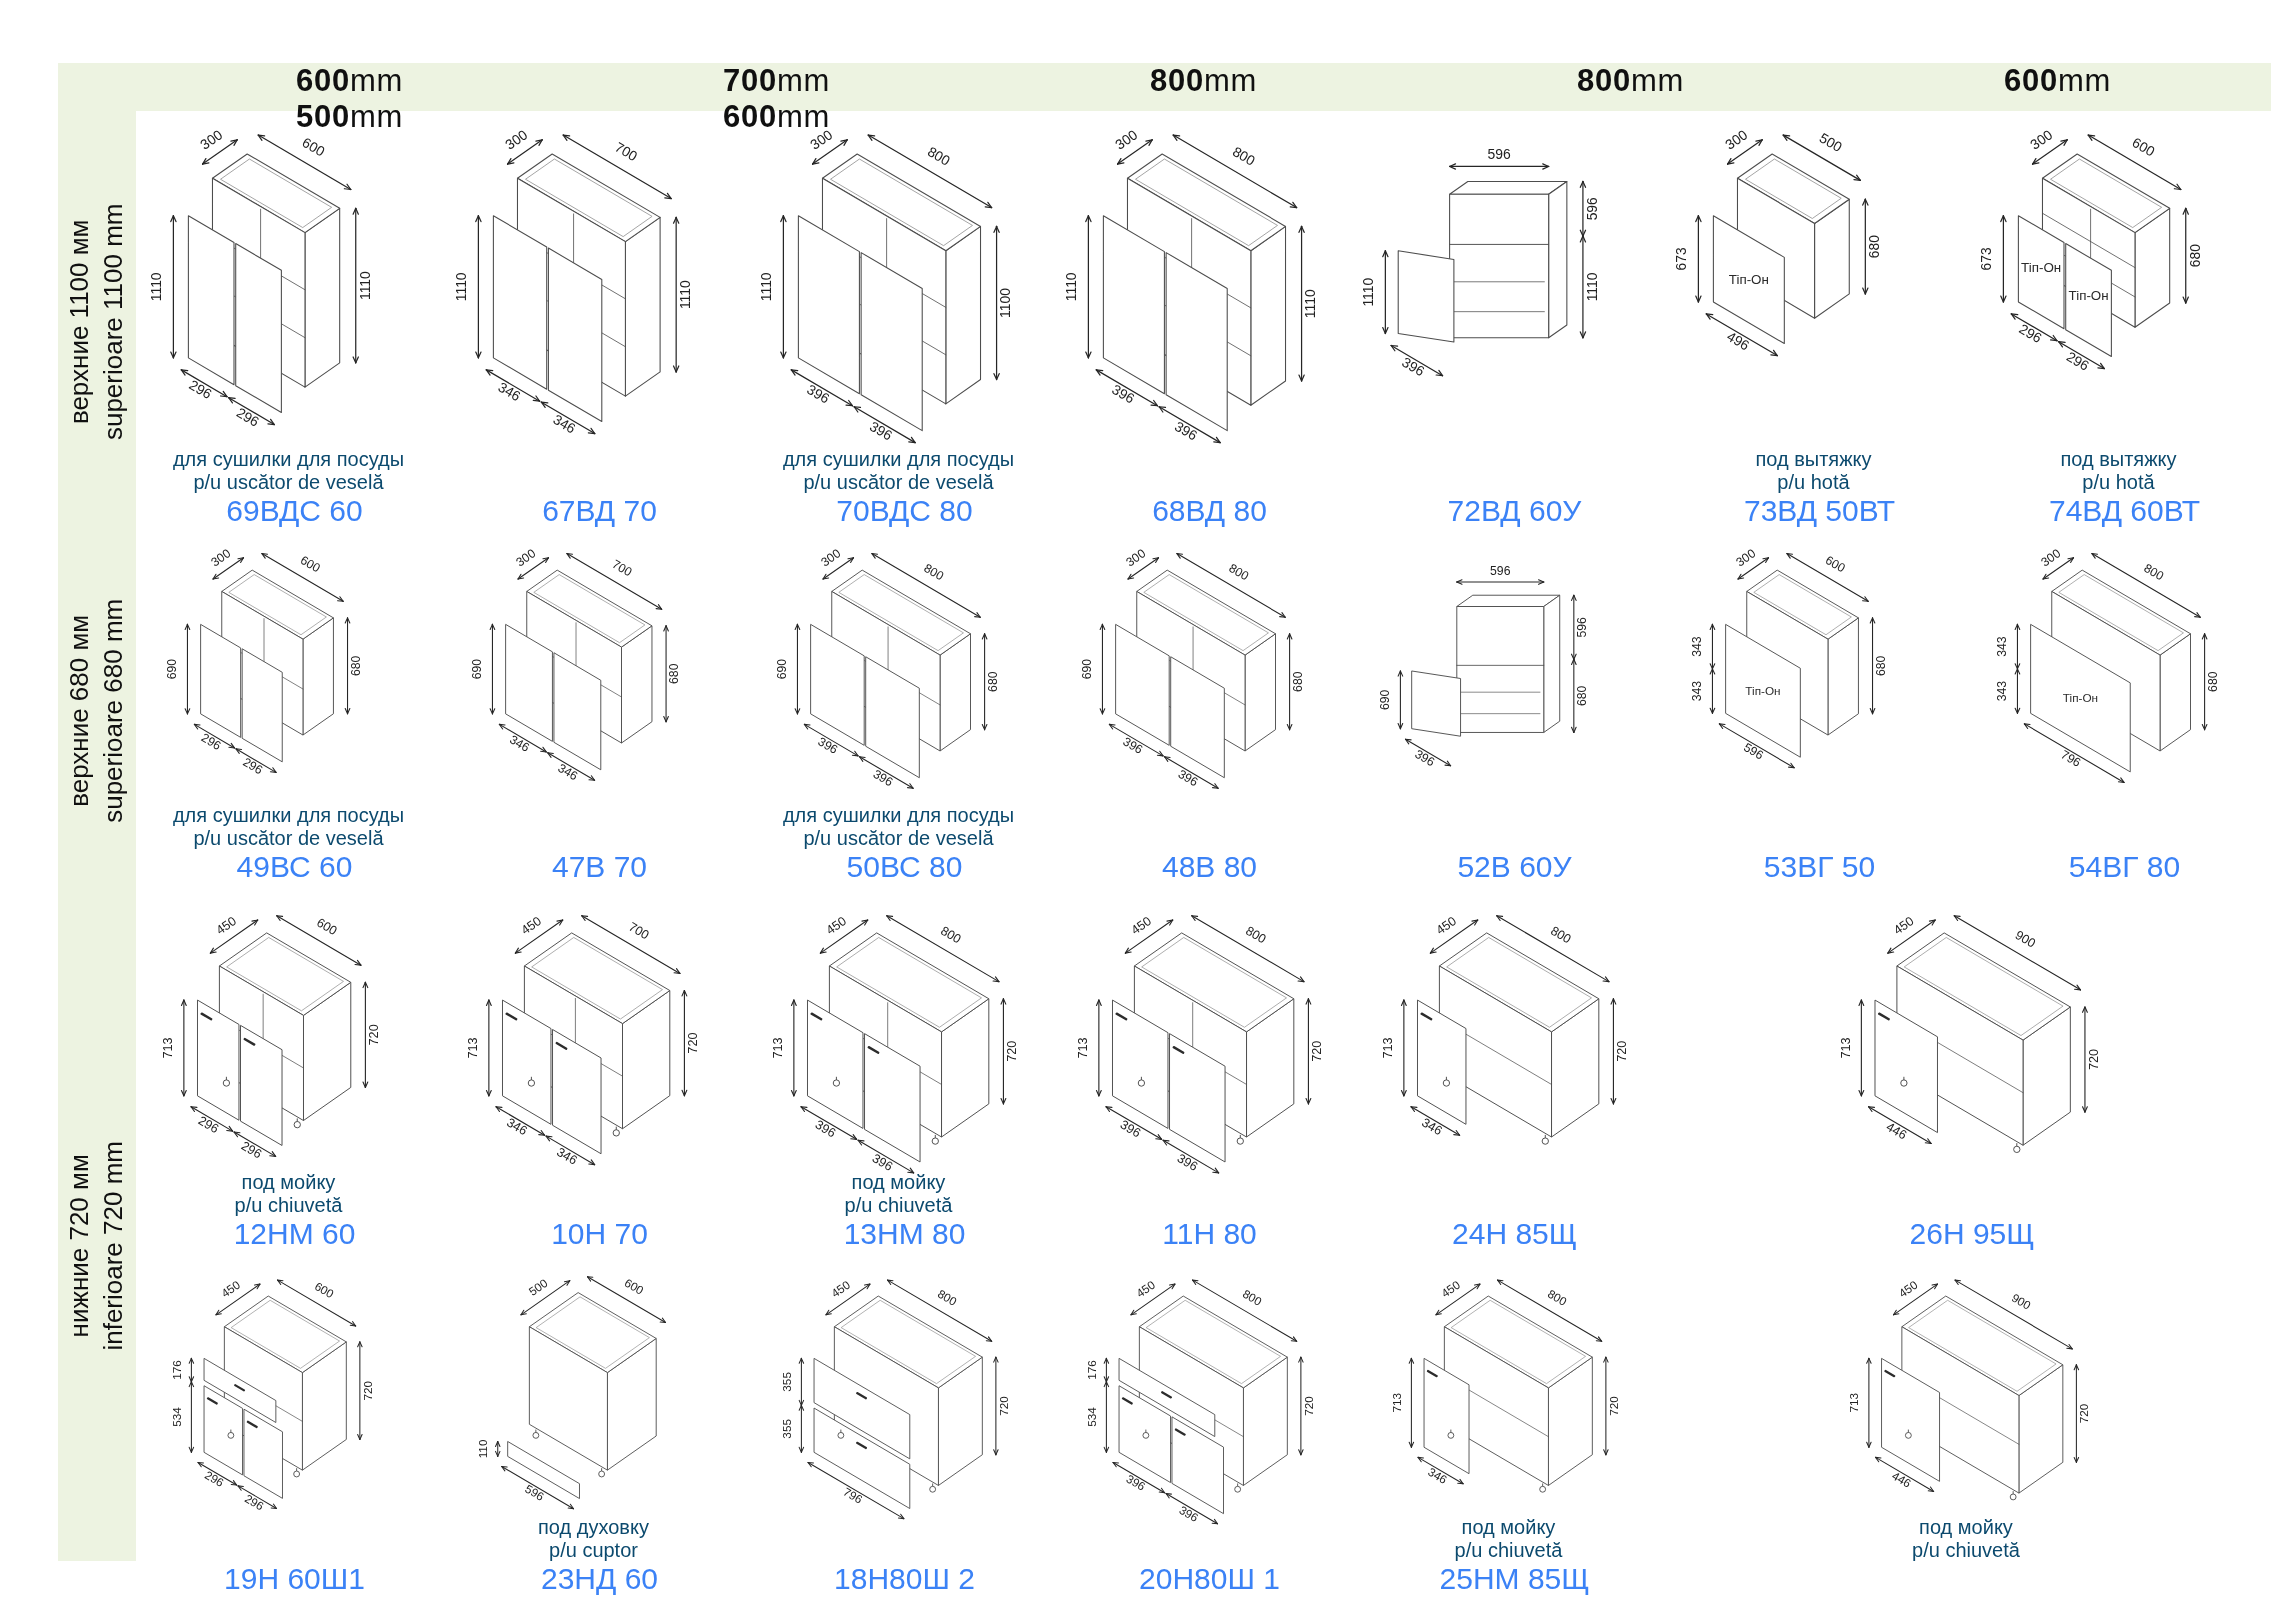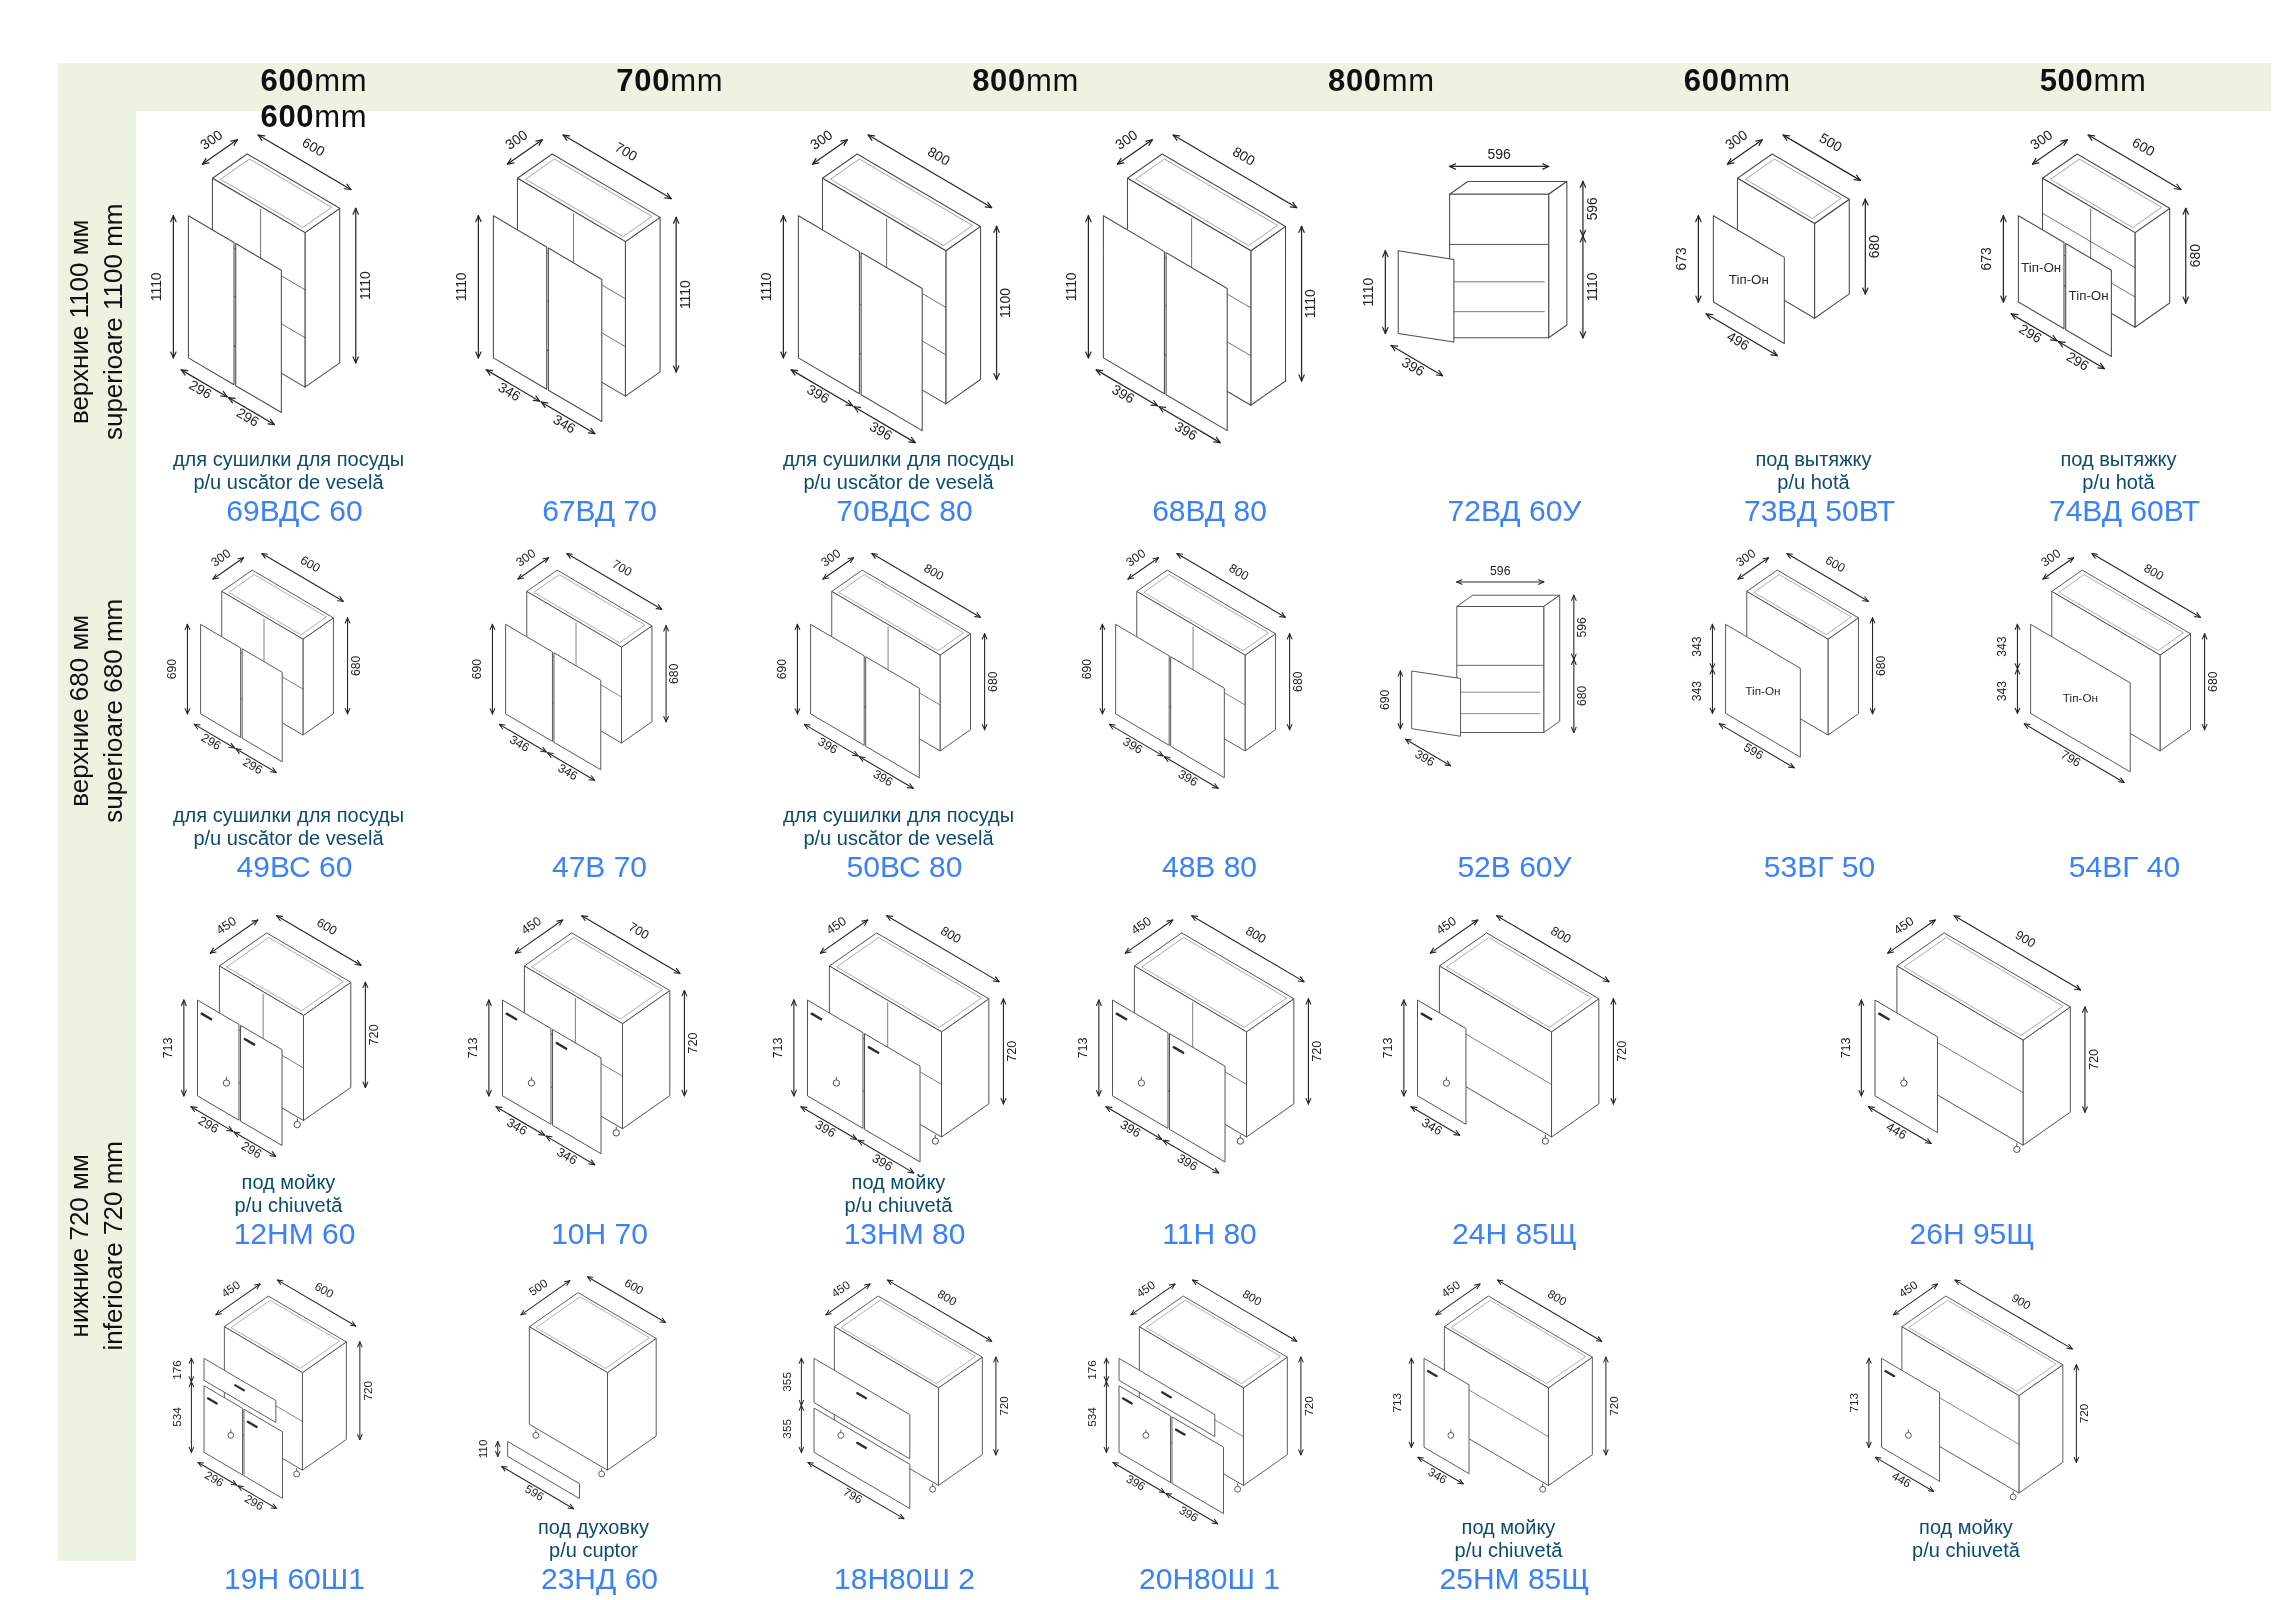--- a/index.html
+++ b/index.html
@@ -2,21 +2,21 @@
 <html style="font-size:10.6px"><head>
 <meta charset="utf-8">
 <style>
   html,body{margin:0;padding:0;}
   body{width:2295px;height:1601px;background:#ffffff;position:relative;overflow:hidden;
        font-family:"Liberation Sans","DejaVu Sans",sans-serif;color:#161616;}
   .band{position:absolute;background:#edf3e1;}
   #hband{left:58px;top:63px;right:24px;height:48px;}
   #vband{left:58px;top:63px;width:78px;height:1498px;}
   #cols{position:absolute;left:136px;right:24px;top:63px;height:56px;display:grid;
-        grid-template-columns:repeat(6,1fr);align-items:center;text-align:center;}
+        grid-template-columns:repeat(5,1fr);align-items:center;text-align:center;}
   .colh{font-size:31px;color:#101010;letter-spacing:0.7px;}
   .colh .num{font-weight:700;}
   .colh .unit{font-weight:400;}
   .rowlab{position:absolute;left:58px;width:78px;display:flex;align-items:center;justify-content:center;}
   .rl-inner{transform:rotate(-90deg);white-space:nowrap;text-align:center;font-size:26px;
             line-height:1.3;color:#101010;}
   .row{position:absolute;left:136px;right:24px;display:grid;grid-template-columns:repeat(7,1fr);}
   .cell{position:relative;}
   .cell svg{position:absolute;left:0;top:2.6px;width:100%;height:calc(100% - 74px);}
   .note{position:absolute;bottom:40px;left:0;right:0;text-align:center;font-size:20px;
@@ -772,21 +772,21 @@
             <line x1="55" y1="188" x2="50.1" y2="199" stroke="#262626" stroke-width="2.3" stroke-linecap="round"></line>
             <text x="31" y="235.3" font-size="26" fill="#222" text-anchor="middle" transform="rotate(-90 31 235.3)">343</text>
             <line x1="55" y1="282.7" x2="55" y2="377.3" stroke="#262626" stroke-width="2.3" stroke-linecap="round"></line>
             <line x1="55" y1="377.3" x2="50.1" y2="366.4" stroke="#262626" stroke-width="2.3" stroke-linecap="round"></line>
             <line x1="55" y1="377.3" x2="59.9" y2="366.4" stroke="#262626" stroke-width="2.3" stroke-linecap="round"></line>
             <line x1="55" y1="282.7" x2="59.9" y2="293.6" stroke="#262626" stroke-width="2.3" stroke-linecap="round"></line>
             <line x1="55" y1="282.7" x2="50.1" y2="293.6" stroke="#262626" stroke-width="2.3" stroke-linecap="round"></line>
             <text x="31" y="330" font-size="26" fill="#222" text-anchor="middle" transform="rotate(-90 31 330)">343</text>
           </g>
         </svg>
-        <div class="code">54ВГ 40</div>
+        <div class="code">54ВГ 80</div>
       </div>
     </div>
     <div class="row" style="top: 890px; height: 366px;">
       <div class="cell">
         <svg viewBox="0 0 540 600" preserveAspectRatio="xMidYMin meet">
           <g transform="translate(0,0)">
             <polygon points="300.8,251.5 398,183.5 398,399.5 300.8,467.5" fill="#fff" stroke="#4d4d4d" stroke-width="2" stroke-linejoin="round"></polygon>
             <polygon points="128,150 300.8,251.5 398,183.5 225.2,82" fill="#fff" stroke="#4d4d4d" stroke-width="2" stroke-linejoin="round"></polygon>
             <polygon fill="none" stroke="#8f8f8f" stroke-width="1.5" points="143,151.9 296.6,242.1 383,181.6 229.4,91.4"></polygon>
             <polygon points="128,150 300.8,251.5 300.8,467.5 128,366" fill="#fff" stroke="#4d4d4d" stroke-width="2" stroke-linejoin="round"></polygon>

